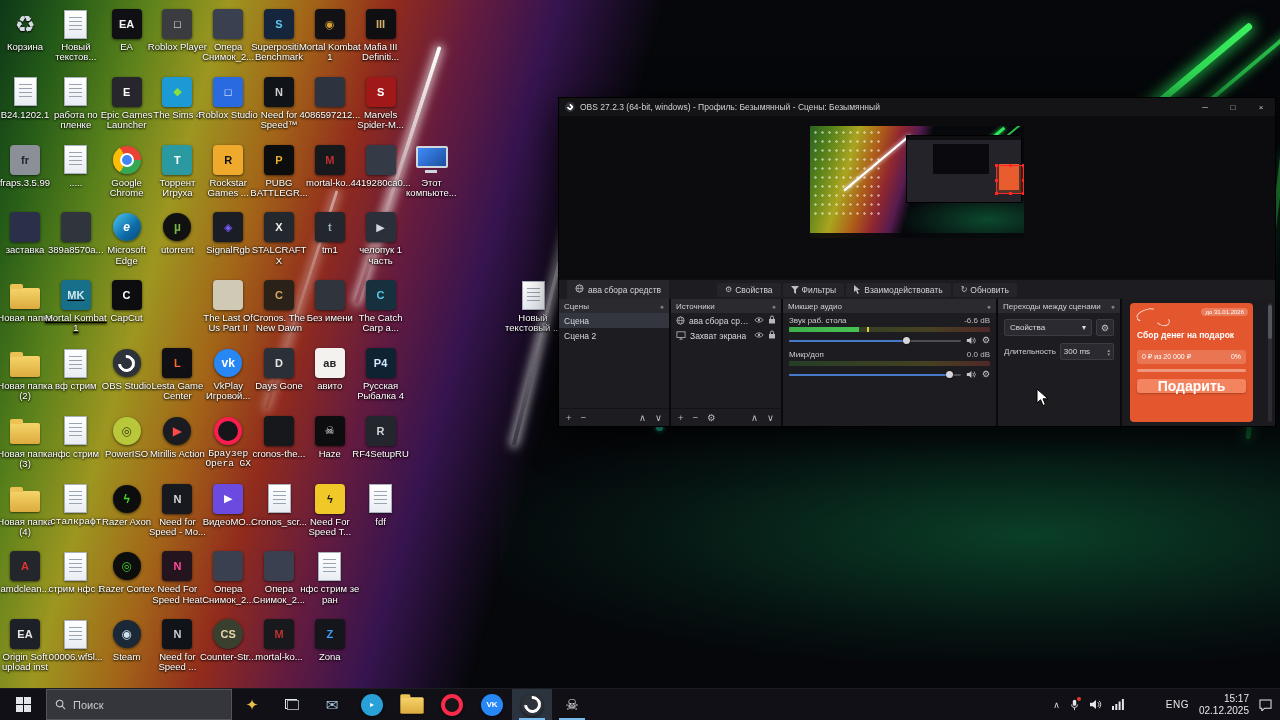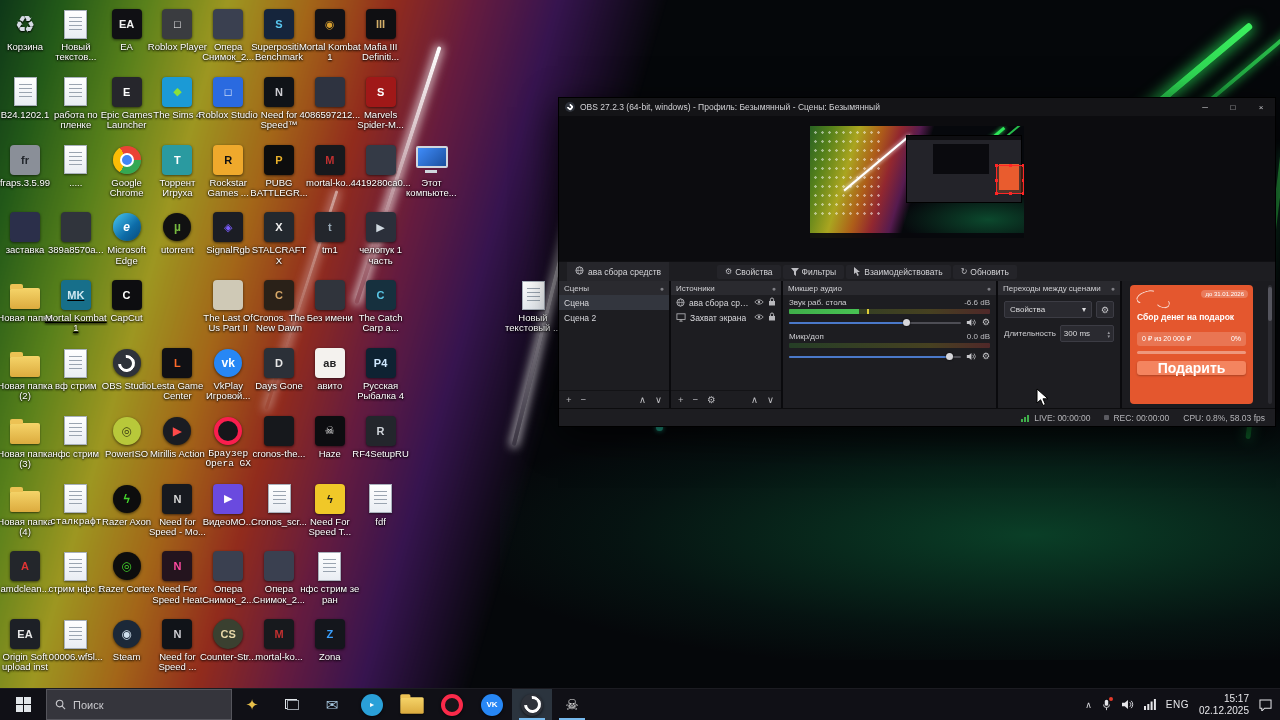--- a/index.html
+++ b/index.html
@@ -174,21 +174,21 @@
   .tb-app .folderI{transform:scale(.78);margin-top:2px;}
   .tb-app .ringI{width:14px;height:14px;border-width:4px;}
   .glyphI{font-size:15px;line-height:1;}
   .tvI{position:relative;width:14px;height:11px;}
   .tvI::before{content:"";position:absolute;left:0;top:0;width:10px;height:8px;border:1px solid #e2e6ea;}
   .tvI::after{content:"";position:absolute;right:0;bottom:0;width:10px;height:8px;border:1px solid #9aa0a8;background:#101016;}
   .tb-tray{margin-left:auto;display:flex;align-items:center;gap:10px;padding:0 8px;color:#e6e6ea;font-size:11px;}
   .chev{font-size:9px;color:#dcdce0;}
   .trayic{display:inline-flex;align-items:center;position:relative;}
   .mic-dot{position:absolute;right:-2px;top:-2px;width:4px;height:4px;border-radius:50%;background:#e43a2a;}
-  .lang{font-size:10px;letter-spacing:.5px;}
+  .lang{font-size:10px;letter-spacing:.5px;margin-left:32px;}
   .tb-clock{text-align:right;font-size:10px;line-height:1.2;white-space:nowrap;}
   .tb-clock span{display:block;}
 </style>
 </head>
 <body>
 
 <div class="stage">
 
   <div class="wallpaper">
     <div class="wp-rainbow"></div>
@@ -932,37 +932,20 @@
             <div class="don-btn">Подарить</div>
           </div>
           <span class="scrollbar">
               <span class="thumb"></span>
             </span>
         </div>
       </div>
 
     </div>
 
-    <div class="obs-status">
-      <span class="stat">
-        <svg width="9" height="8" viewBox="0 0 9 8">
-            <rect x="0" y="5" width="2" height="3" fill="#3fae4a"></rect>
-            <rect x="3" y="3" width="2" height="5" fill="#3fae4a"></rect>
-            <rect x="6" y="1" width="2" height="7" fill="#3fae4a"></rect>
-          </svg>
-        <span>LIVE: 00:00:00</span>
-      </span>
-      <span class="stat">
-        <span class="sq"></span>
-        <span>REC: 00:00:00</span>
-      </span>
-      <span class="stat">
-        <span>CPU: 0.8%, 58.03 fps</span>
-      </span>
-    </div>
   </div>
 
   <svg class="cursor" width="13" height="19" viewBox="0 0 13 19">
     <path d="M1 1 L1 15 L4.6 11.8 L7 17.5 L9.4 16.4 L7 10.8 L12 10.8 Z" fill="#fff" stroke="#000" stroke-width="1"></path>
   </svg>
 
   <div class="taskbar">
     <div class="tb-start">
       <span class="winlogo">
           <span></span>

